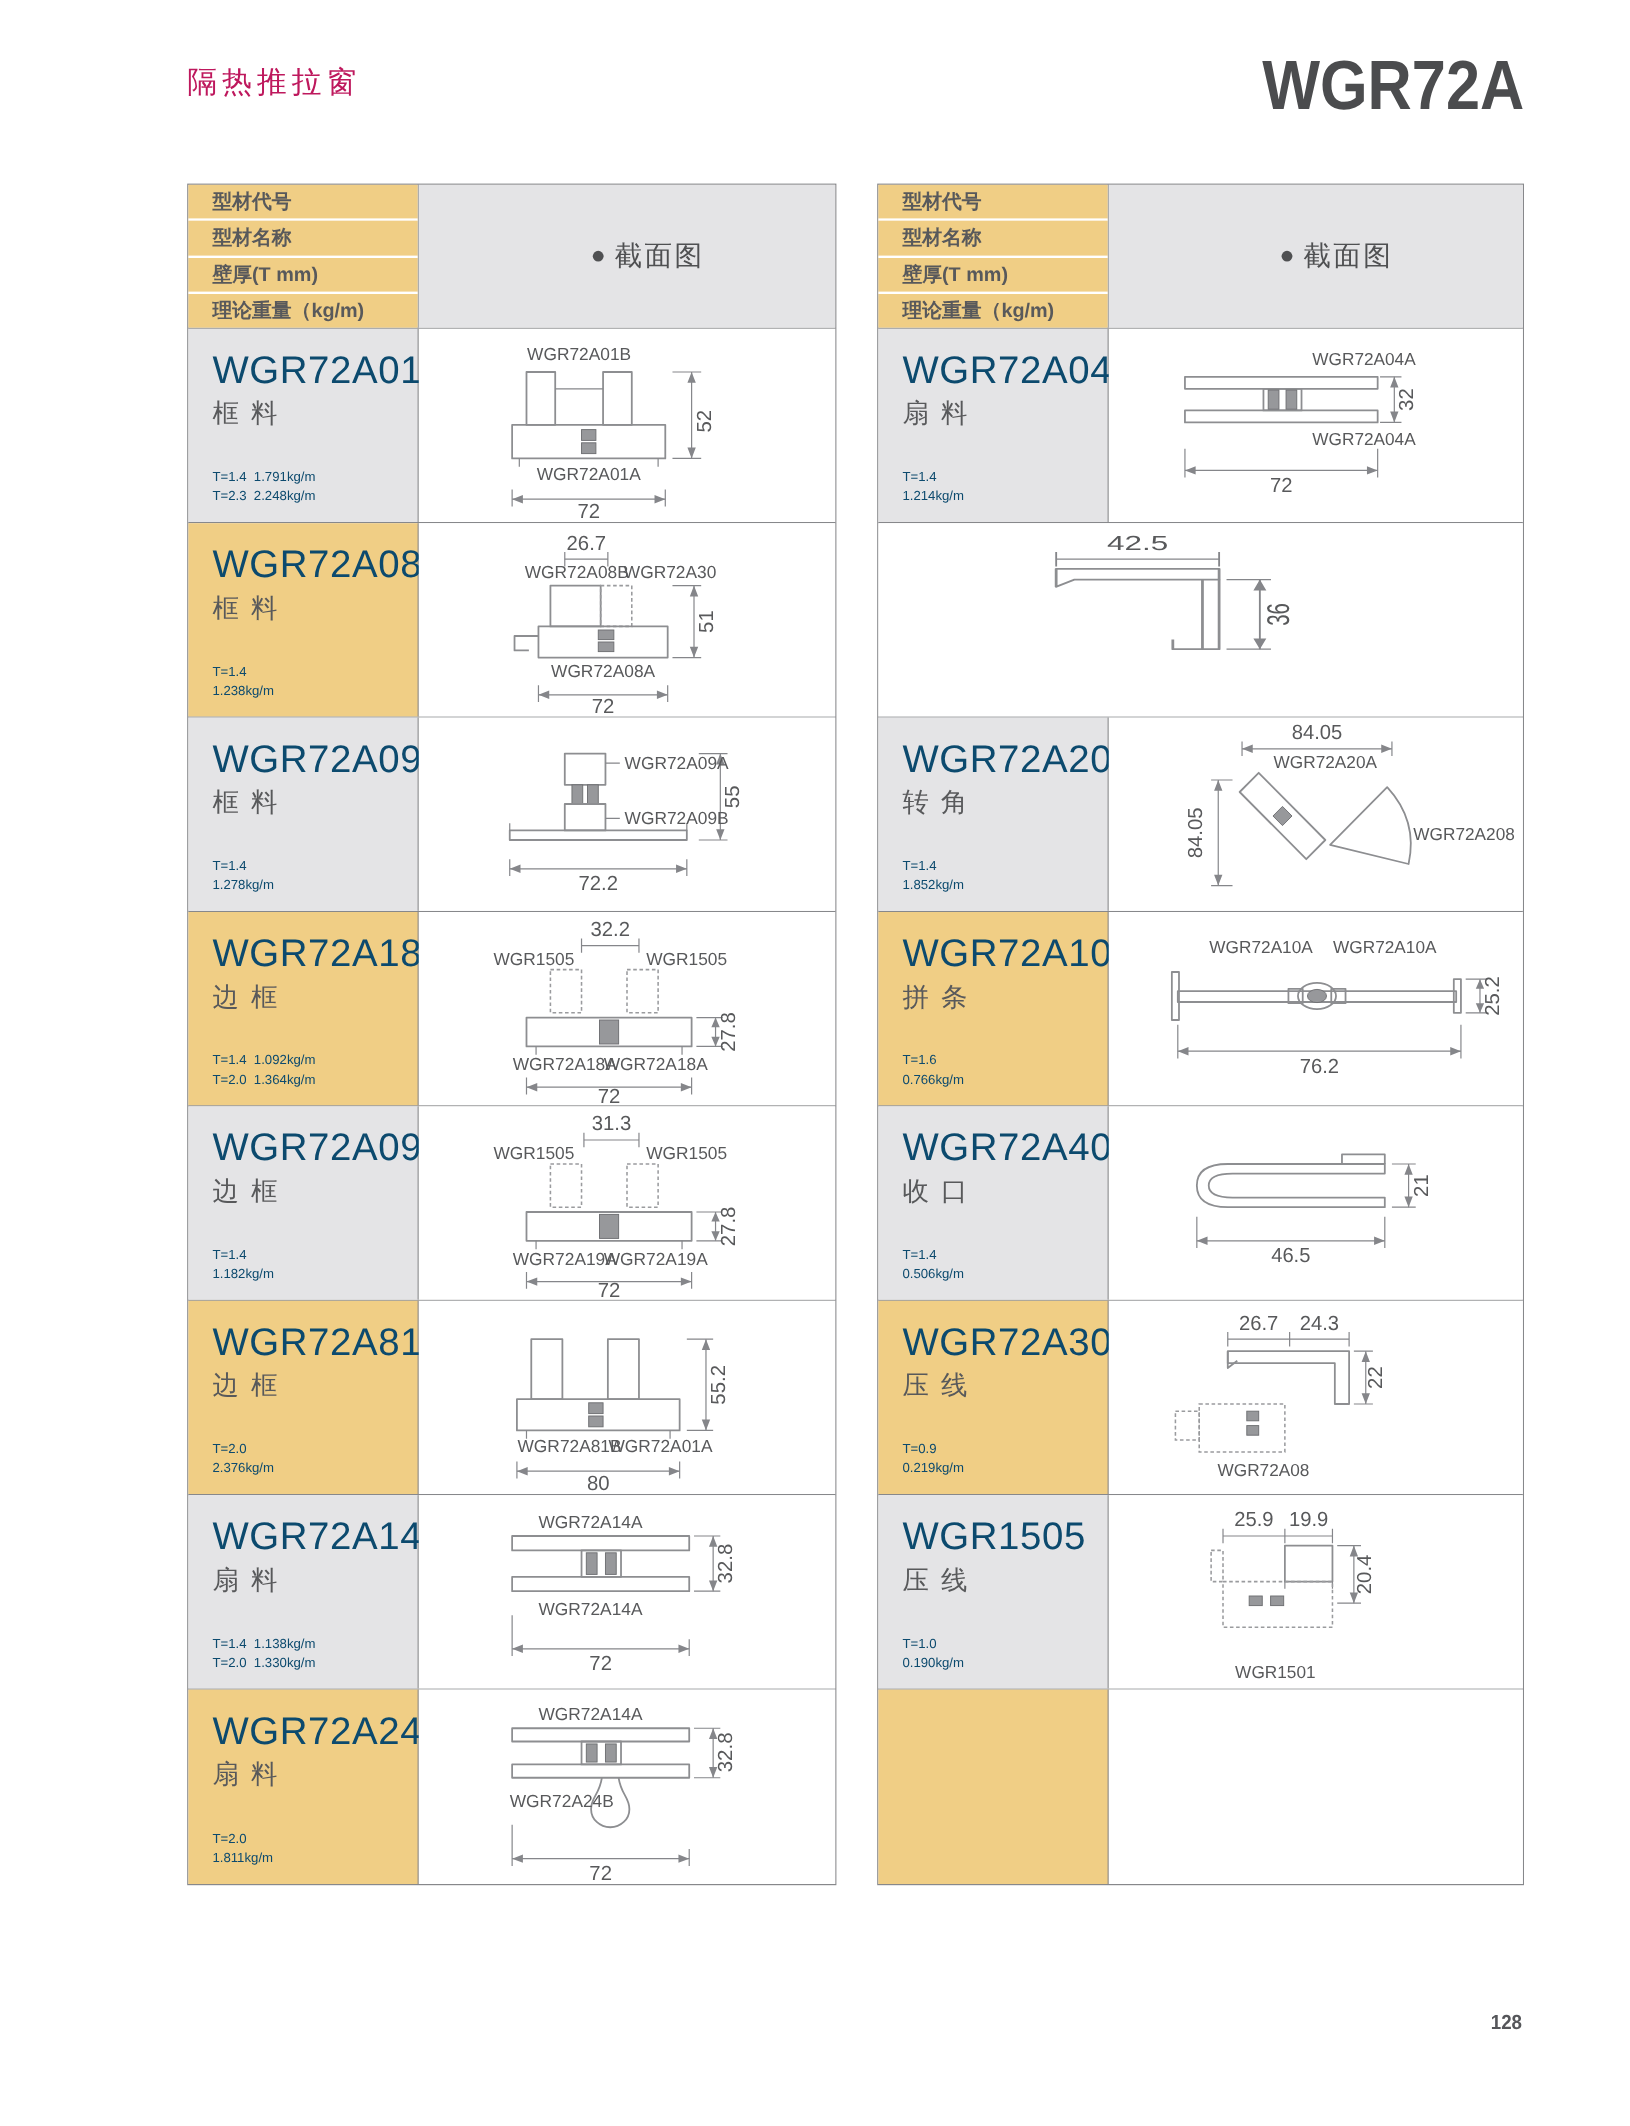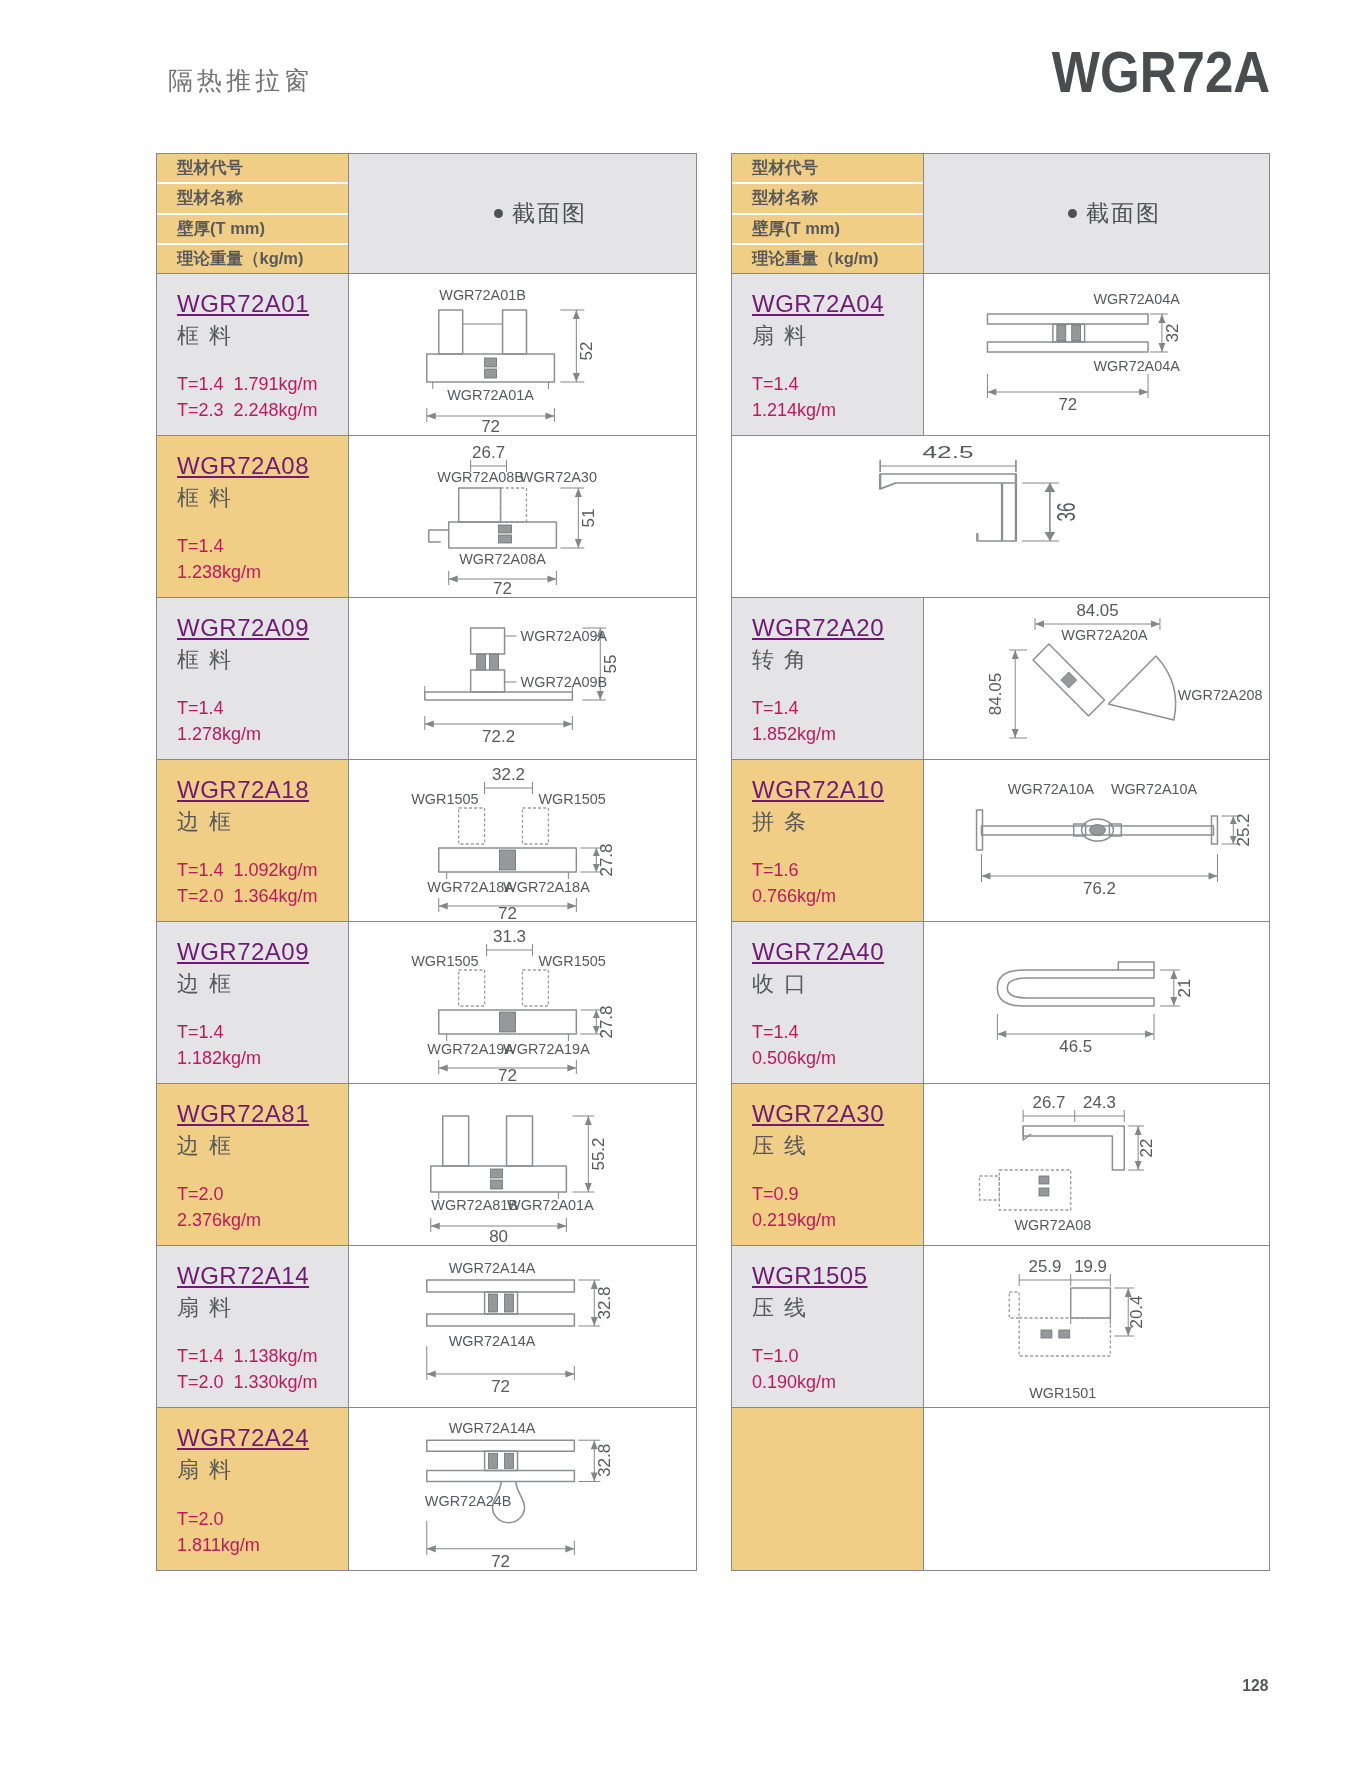--- a/index.html
+++ b/index.html
@@ -1,19 +1,19 @@
 <!DOCTYPE html>
 <html><head>
 <meta charset="utf-8">
 <style>
   * { margin:0; padding:0; box-sizing:border-box; }
   body { background:#ffffff; font-family:"Liberation Sans","DejaVu Sans",sans-serif; }
   .page { position:relative; width:1358px; height:1772px; background:#fff; overflow:hidden; }
 
-  .doc-title { position:absolute; left:168px; top:52px; font-size:25px; color:#737373; letter-spacing:4px;margin-top:12px; }
+  .doc-title { position:absolute; left:156px; top:52px; font-size:25px; color:#be185d; letter-spacing:4px; }
   .model-code { position:absolute; right:88px; top:38px; font-size:58px; font-weight:700; color:#4b4c4e;
                 transform:scaleX(.88); transform-origin:100% 50%; }
   .page-number { position:absolute; right:90px; top:1676px; font-size:17px; font-weight:700; color:#55565a;
                  transform:scaleX(.92); transform-origin:100% 50%; }
 
   .ptable { position:absolute; top:153px; border:1px solid #87888b; background:#fff; }
   .ptable.left  { left:156px; width:541px; }
   .ptable.right { left:731px; width:539px; }
 
   .hdr { display:flex; height:120px; border-bottom:1px solid #87888b; }
@@ -24,23 +24,23 @@
   .hdr-section { flex:1; background:#e4e4e6; display:flex; align-items:center; justify-content:center;
                  font-size:23px; color:#4f5052; letter-spacing:2px;padding-left:36px; }
   .dot { display:inline-block; width:9px; height:9px; border-radius:50%; background:#4f5052; margin-right:9px; }
 
   .prow { display:flex; height:162px; border-bottom:1px solid #87888b; }
   .prow:last-child { border-bottom:none; }
   .lcell { width:192px; border-right:1px solid #87888b; padding:16px 8px 12px 20px;
            display:flex; flex-direction:column; }
   .lcell.gray { background:#e4e4e6; }
   .lcell.yellow { background:#f0ce85; }
-  .code { font-size:24px; color:#701a75; letter-spacing:.5px;text-decoration:underline; }
+  .code { font-size:32px; color:#0c4a6e; letter-spacing:.5px; }
   .pname { font-size:22px; color:#58595b; letter-spacing:2px; margin-top:3px; }
-  .specs { margin-top:auto; font-size:18px; color:#be185d; line-height:1.45; }
+  .specs { margin-top:auto; font-size:11px; color:#0c4a6e; line-height:1.45; }
   .specs div { white-space:pre-wrap; }
   .dcell { flex:1; position:relative; background:#fff; }
   .dcell svg { position:absolute; left:0; top:0; width:100%; height:100%; }
 
   .sk  { fill:none; stroke:#8d8e91; stroke-width:1.5; stroke-linejoin:round; }
   .skd { fill:none; stroke:#9a9b9e; stroke-width:1.3; stroke-dasharray:3 2.2; }
   .dm  { stroke:#85868a; stroke-width:1; }
   .ar  { fill:#85868a; stroke:none; }
   .hb  { fill:#97989b; stroke:#6f7073; stroke-width:.8; }
   .dcell text { font-family:"Liberation Sans","DejaVu Sans",sans-serif; fill:#58595b; }

